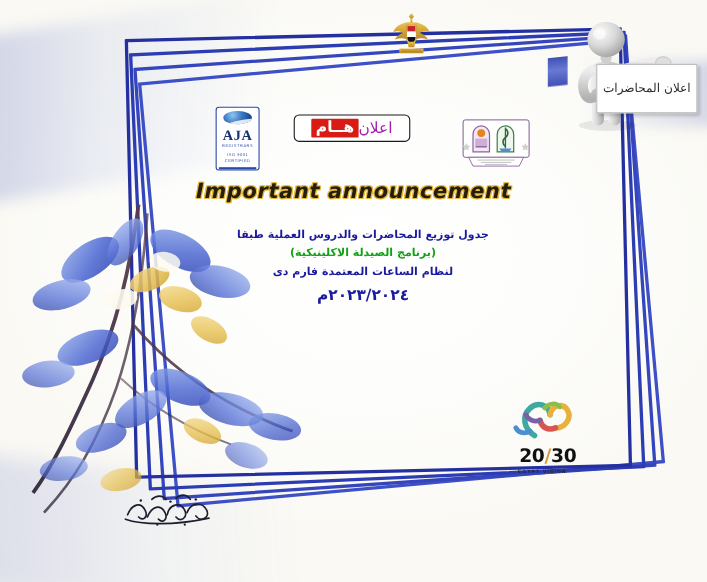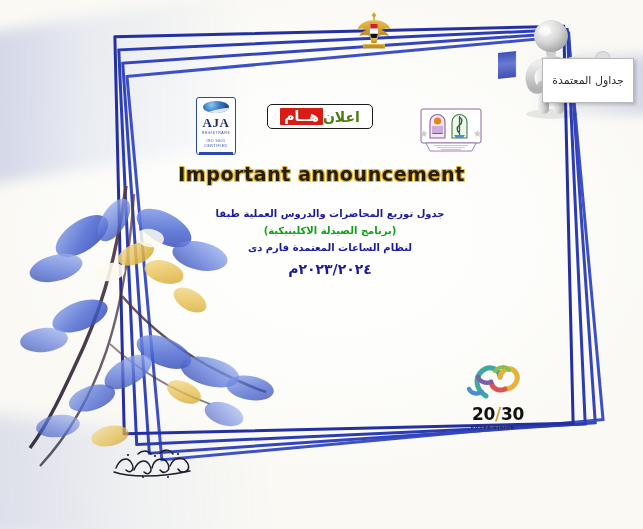--- a/index.html
+++ b/index.html
@@ -108,21 +108,21 @@
   .red-banner {
     position: absolute; left: 267px; top: 104px;
     height: 25px; min-width: 106px;
     border: 1.6px solid #1b1b1b;
     border-radius: 5px;
     background: #ffffff;
     display: flex; align-items: center; justify-content: center;
     direction: rtl; padding: 0 6px; box-sizing: border-box;
   }
   .red-banner .word-a {
-    color: #4d7c0f; font-weight: 700; font-size: 14px;
+    color: #a21caf; font-weight: 400; font-size: 14px;
     font-family: "DejaVu Sans", sans-serif; line-height: 1;
   }
   .red-banner .word-b {
     background: #d81c13; color: #ffffff; font-weight: 700; font-size: 14px;
     font-family: "DejaVu Sans", sans-serif; line-height: 1;
     padding: 1px 4px 2px; margin-right: 0; border-radius: 1px;
   }
 
   
   .faculty-logo {
@@ -133,20 +133,21 @@
   
   .en-title {
     position: absolute; left: 0; right: 0; top: 163px;
     text-align: center;
     font-family: "DejaVu Sans", sans-serif;
     font-size: 19px; font-weight: 600; letter-spacing: .6px;
     color: #241f0c;
     text-shadow:
        1px 0 0 #e8b93c, -1px 0 0 #e8b93c, 0 1px 0 #e8b93c, 0 -1px 0 #e8b93c,
        1px 1px 0 #e8b93c, -1px -1px 0 #e8b93c, 1px -1px 0 #e8b93c, -1px 1px 0 #e8b93c;
+    font-style: italic;
   }
   .ar-block {
     position: absolute; left: 150px; width: 360px; top: 205px;
     text-align: center; direction: rtl;
     font-family: "DejaVu Sans", sans-serif;
   }
   .ar-line {
     font-size: 10px; font-weight: 700; color: #1a1a9e;
     line-height: 1.72; white-space: nowrap;
   }
@@ -404,17 +405,17 @@
       <ellipse cx="43" cy="24" rx="17" ry="16" fill="url(#headG)"></ellipse>
       <ellipse cx="37" cy="19" rx="6" ry="5" fill="#ffffff" opacity=".55"></ellipse>
 
       <path d="M30 52 C22 56, 20 66, 24 74 C27 79, 33 78, 34 73" stroke="url(#armG)" stroke-width="9" fill="none" stroke-linecap="round"></path>
 
       <path d="M56 52 C68 48, 82 44, 92 44" stroke="url(#armG)" stroke-width="9" fill="none" stroke-linecap="round"></path>
 
       <ellipse cx="95" cy="45" rx="7" ry="5.5" fill="#dedede" stroke="#b4b4b4" stroke-width=".6"></ellipse>
     </svg>
     <div class="fc-sign">
-      <span>جداول المعتمدة</span>
+      <span>اعلان المحاضرات</span>
     </div>
   </div>
 
 </div>
 
 </body></html>

